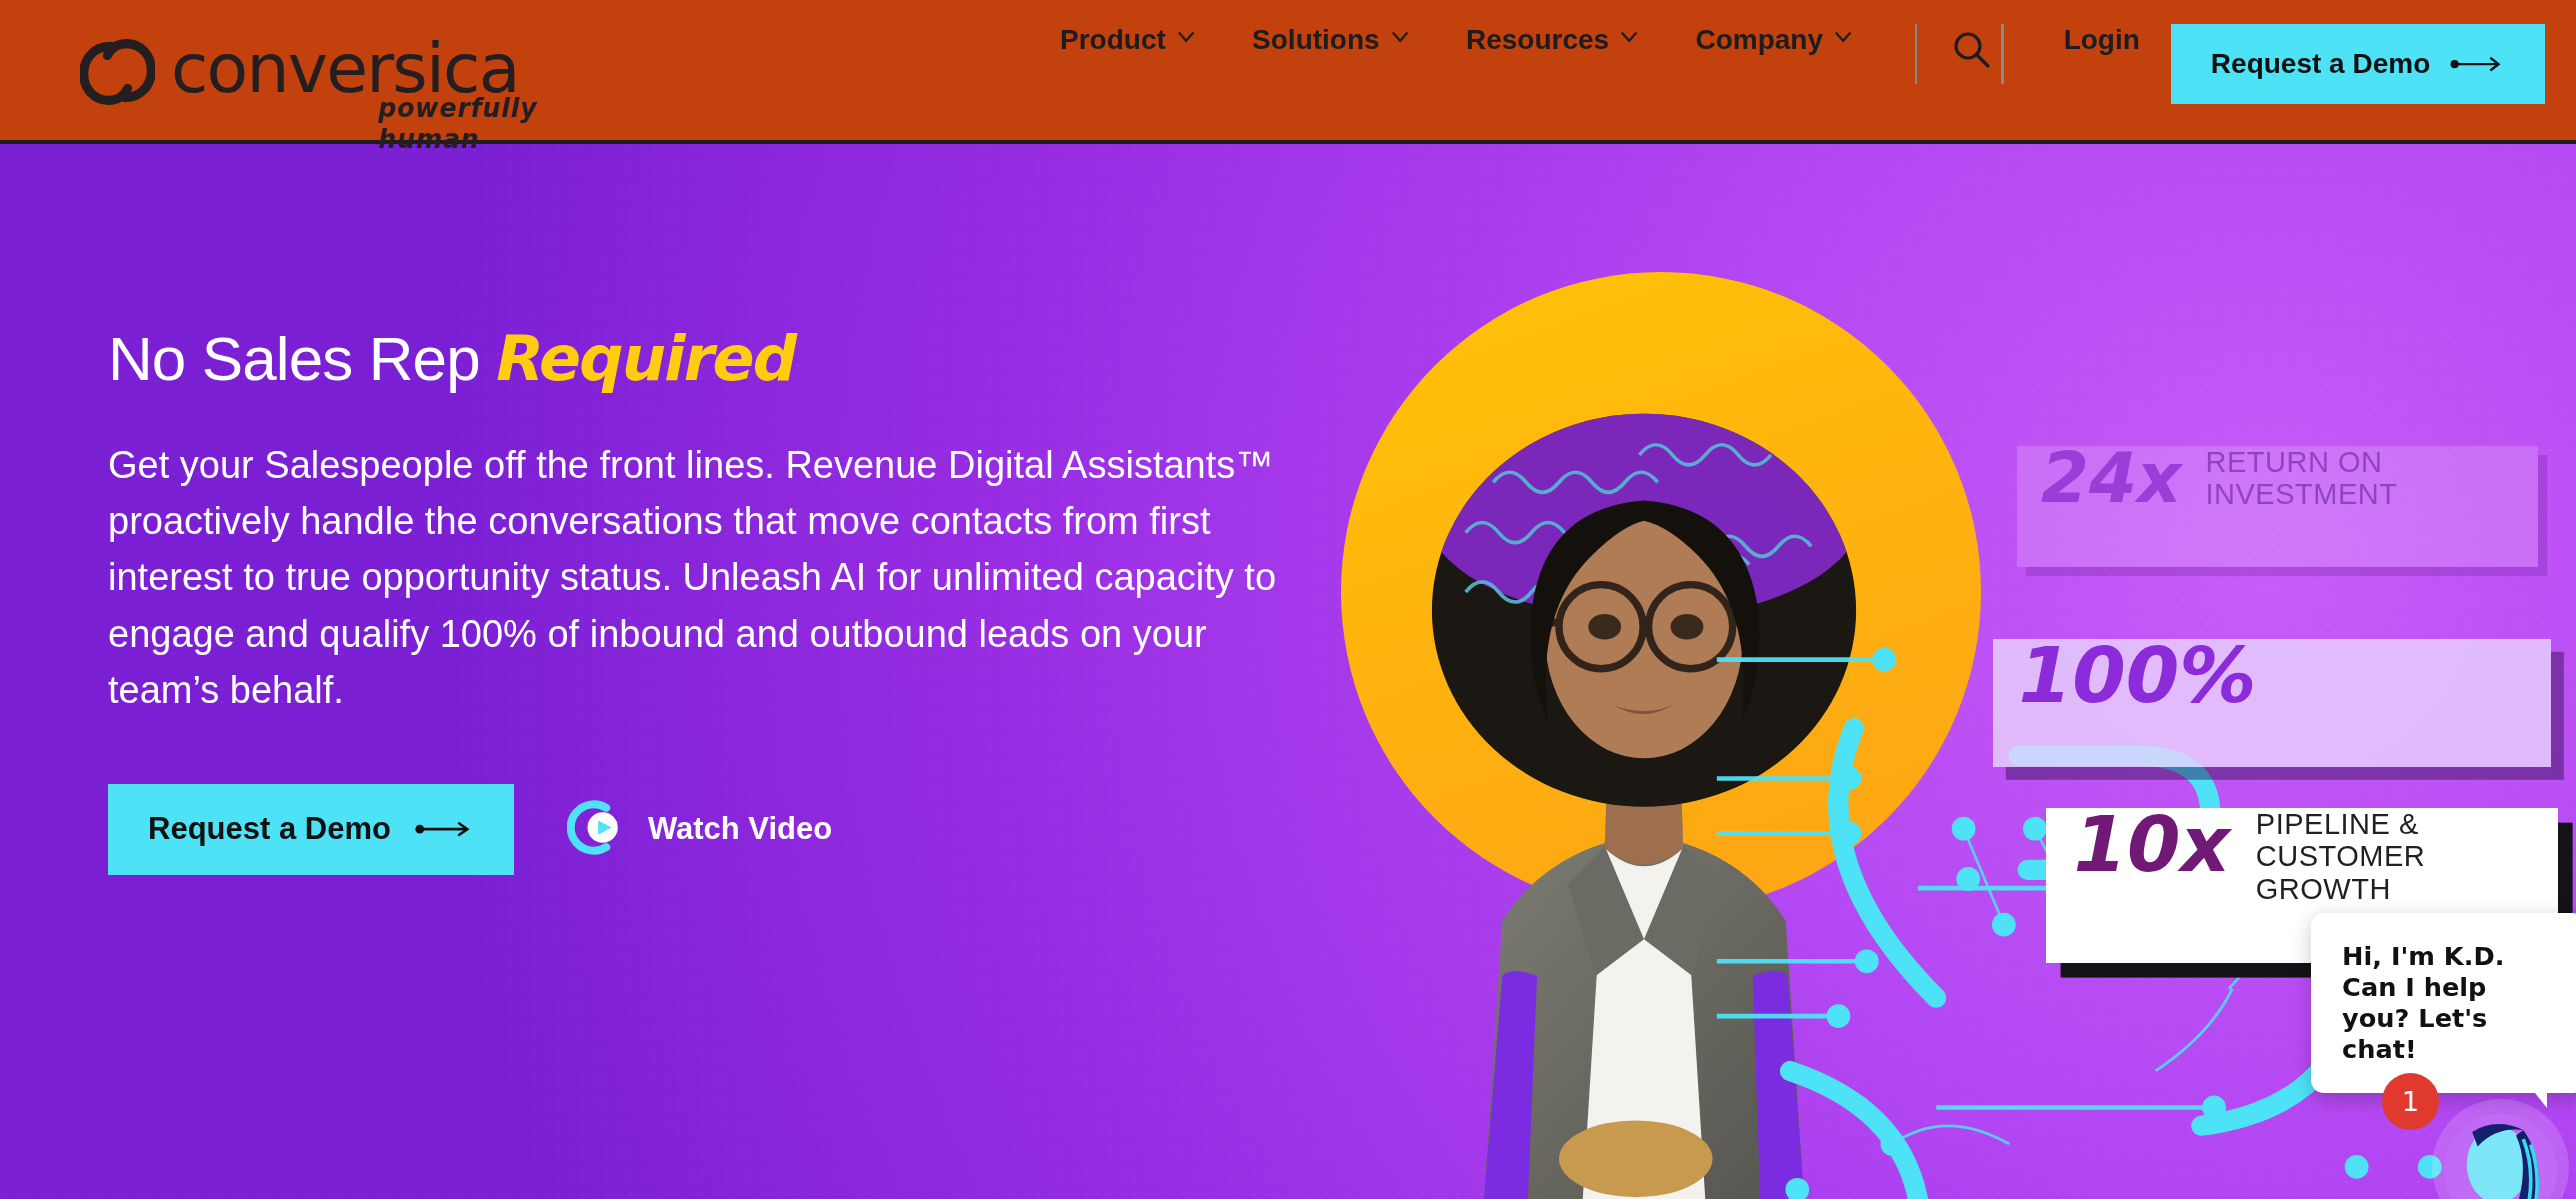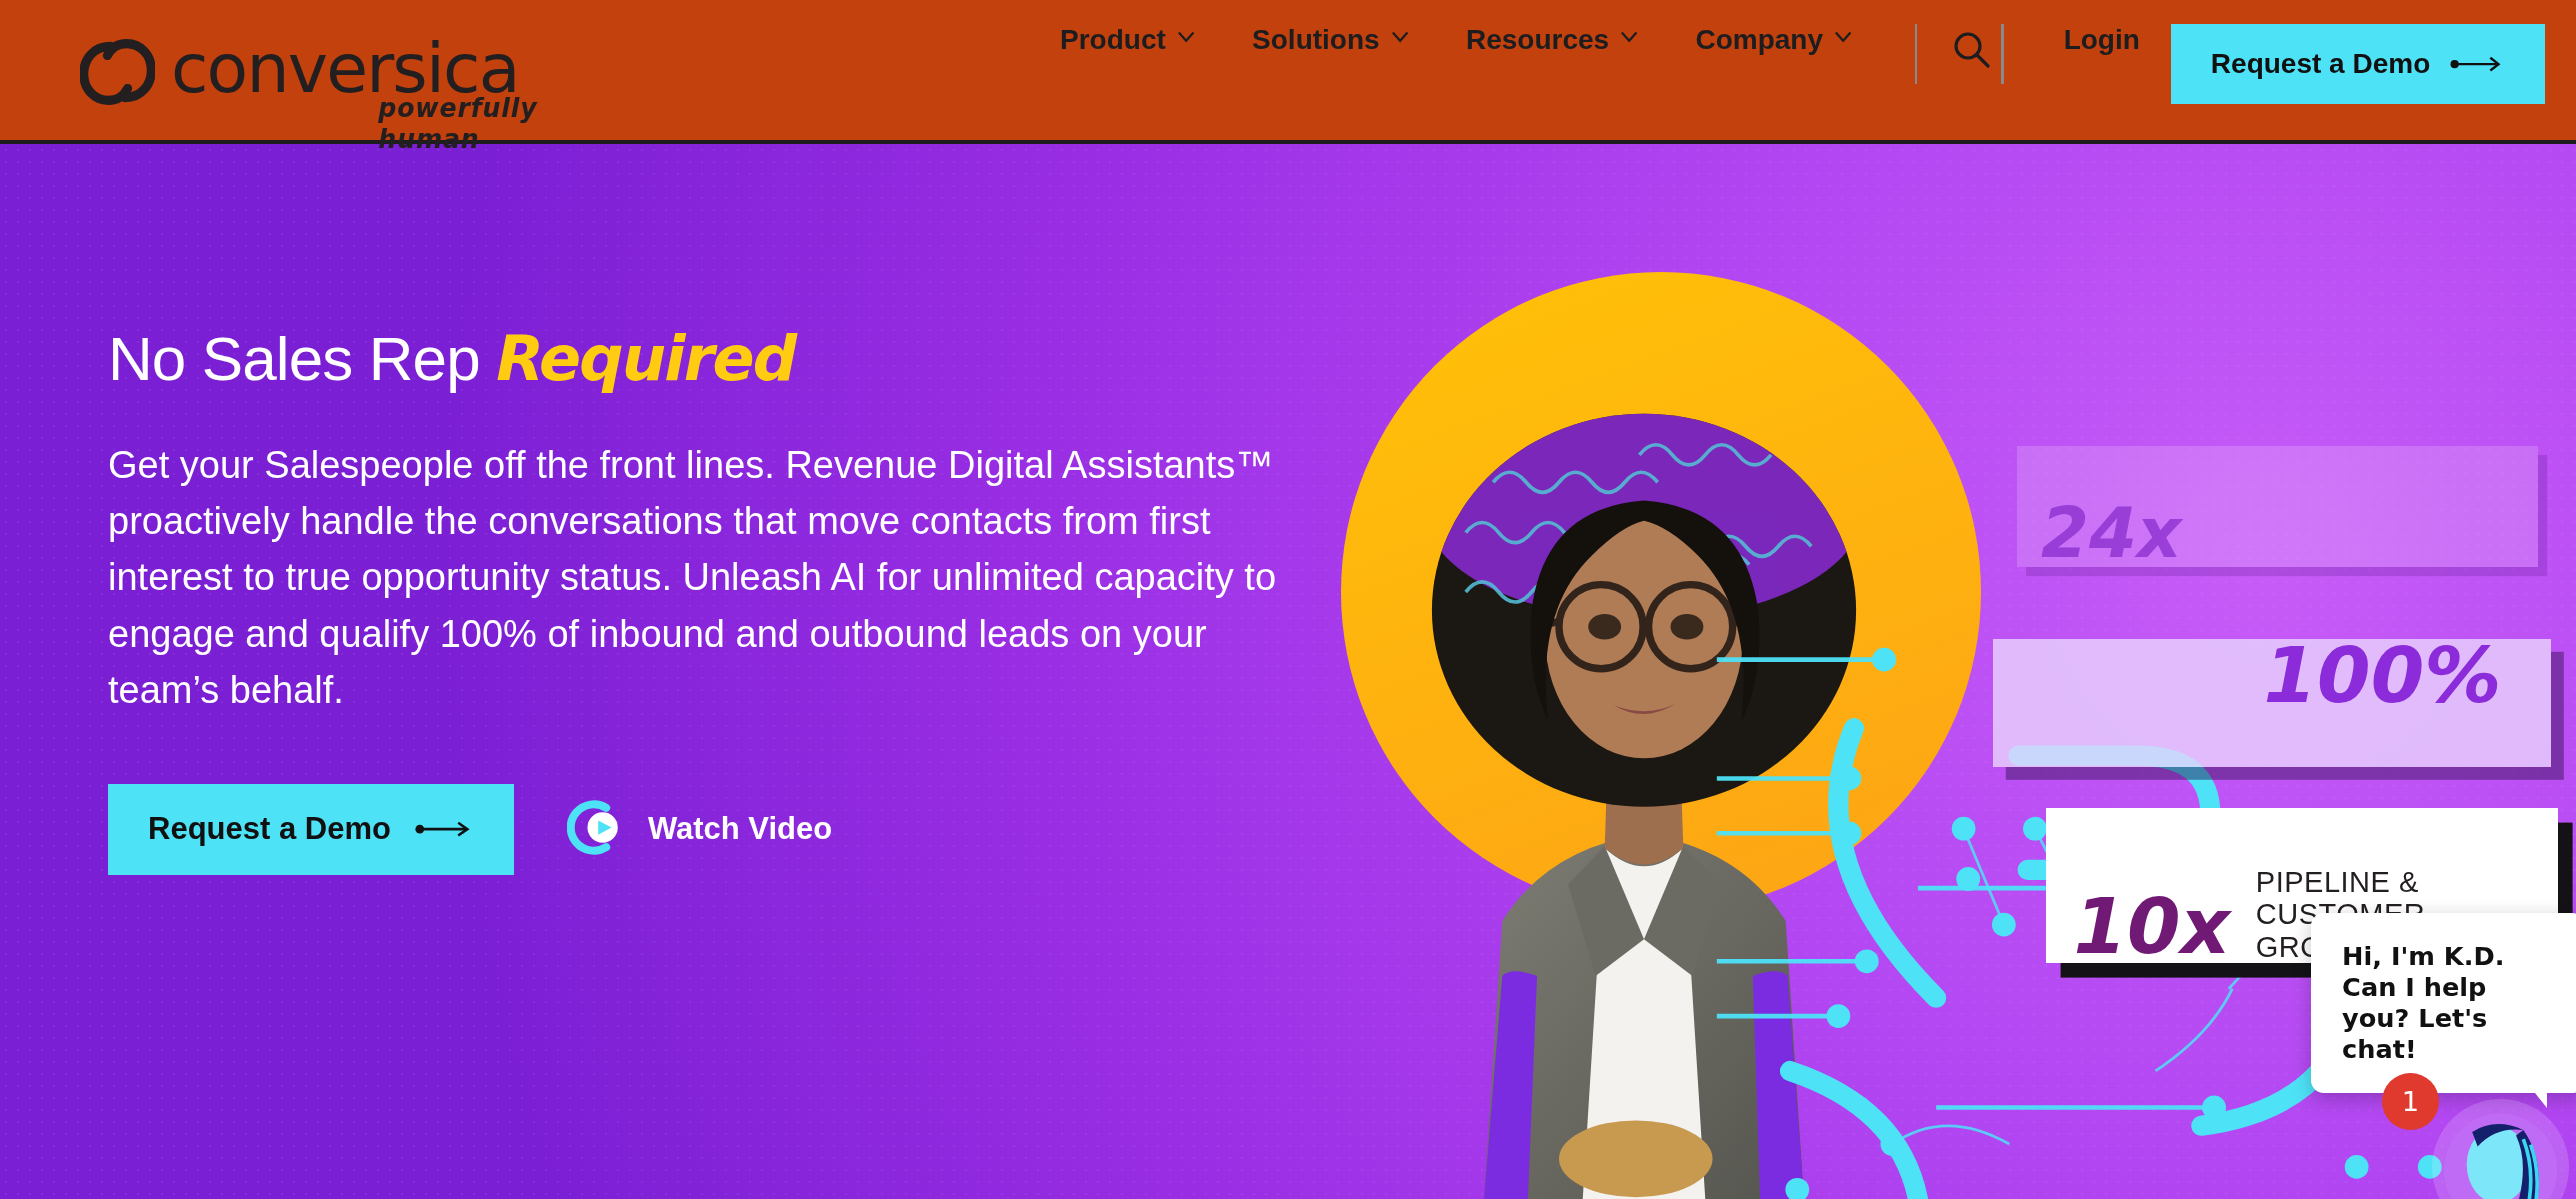--- a/index.html
+++ b/index.html
@@ -102,21 +102,21 @@
     position:absolute; left:25.6px; top:128px; width:640px; height:640px;
     border-radius:50%; background:linear-gradient(160deg,#FFC207 0%,#FDA316 100%);
   }
   .person{ position:absolute; left:50px; top:192px; width:558px; height:863px; }
 
   
   .circuit{ position:absolute; right:0; bottom:0; width:914px; height:640px; z-index:4; }
 
   
   .stat{
-    position:absolute; z-index:9; display:flex; align-items:flex-end;
+    position:absolute; z-index:9; display:flex; align-items:flex-start;
   }
   .stat .num{
     font-style:italic; font-weight:bold; line-height:.95;
     font-family:"DejaVu Sans", sans-serif;
     white-space:nowrap;
   }
   .stat .lbl{
     font-size:29px; line-height:1.12; letter-spacing:0.5px;
     text-transform:uppercase; font-weight:400;
   }
@@ -364,20 +364,21 @@
           <path d="M408 295 L462 400"></path>
         <path d="M700 350 Q660 430 620 470"></path>
         <path d="M252 640 Q310 600 380 640"></path>
         <path d="M540 560 Q600 520 624 470"></path>
       </g>
     </svg>
   </div>
 
   <div class="stat stat1">
     <span class="num">24x</span>
+    <span class="lbl">Return on Investment</span>
   </div>
 
   <div class="stat stat2">
     <span class="num">100%</span>
   </div>
 
   <div class="stat stat3">
     <span class="num">10x</span>
     <span class="lbl">Pipeline &amp; Customer Growth</span>
   </div>

